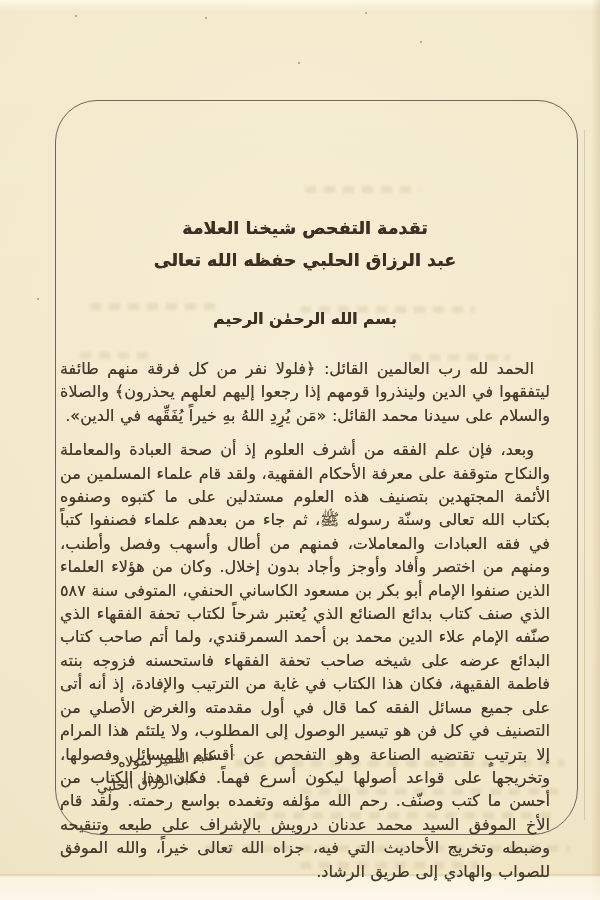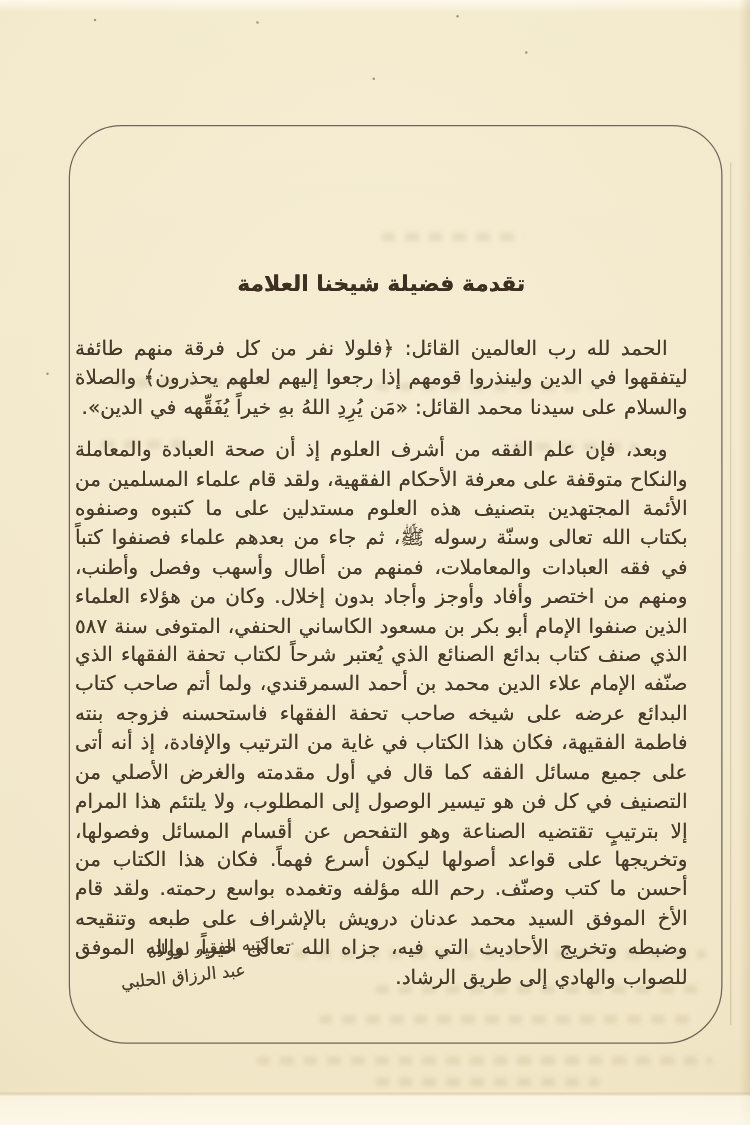--- a/index.html
+++ b/index.html
@@ -93,22 +93,24 @@
 <div class="speck" style="left:365px;top:12px;width:2px;height:2px;"></div>
 <div class="speck" style="left:420px;top:41px;width:2px;height:2px;"></div>
 <div class="speck" style="left:298px;top:62px;width:2px;height:1.5px;"></div>
 <div class="speck" style="left:37px;top:298px;width:2px;height:2px;"></div>
 <div class="speck" style="left:233px;top:754px;width:2px;height:2px;"></div>
 
 <div class="frame"></div>
 <div class="frame-shadow-line"></div>
 
 <div class="content">
-  <div class="heading l1">تقدمة فضيلة شيخنا العلامة</div>
+  <div class="heading l1">تقدمة التفحص شيخنا العلامة</div>
+  <div class="heading l2">عبد الرزاق الحلبي حفظه الله تعالى</div>
 
+  <div class="basmala">بسم الله الرحمٰن الرحيم</div>
 
   <div class="bodytext">
     <p class="para">الحمد لله رب العالمين القائل: ﴿فلولا نفر من كل فرقة منهم طائفة ليتفقهوا في الدين ولينذروا قومهم إذا رجعوا إليهم لعلهم يحذرون﴾ والصلاة والسلام على سيدنا محمد القائل: «مَن يُرِدِ اللهُ بهِ خيراً يُفَقِّهه في الدين».</p>
     <p class="para">وبعد، فإن علم الفقه من أشرف العلوم إذ أن صحة العبادة والمعاملة والنكاح متوقفة على معرفة الأحكام الفقهية، ولقد قام علماء المسلمين من الأئمة المجتهدين بتصنيف هذه العلوم مستدلين على ما كتبوه وصنفوه بكتاب الله تعالى وسنّة رسوله ﷺ، ثم جاء من بعدهم علماء فصنفوا كتباً في فقه العبادات والمعاملات، فمنهم من أطال وأسهب وفصل وأطنب، ومنهم من اختصر وأفاد وأوجز وأجاد بدون إخلال. وكان من هؤلاء العلماء الذين صنفوا الإمام أبو بكر بن مسعود الكاساني الحنفي، المتوفى سنة ٥٨٧ الذي صنف كتاب بدائع الصنائع الذي يُعتبر شرحاً لكتاب تحفة الفقهاء الذي صنّفه الإمام علاء الدين محمد بن أحمد السمرقندي، ولما أتم صاحب كتاب البدائع عرضه على شيخه صاحب تحفة الفقهاء فاستحسنه فزوجه بنته فاطمة الفقيهة، فكان هذا الكتاب في غاية من الترتيب والإفادة، إذ أنه أتى على جميع مسائل الفقه كما قال في أول مقدمته والغرض الأصلي من التصنيف في كل فن هو تيسير الوصول إلى المطلوب، ولا يلتئم هذا المرام إلا بترتيبٍ تقتضيه الصناعة وهو التفحص عن أقسام المسائل وفصولها، وتخريجها على قواعد أصولها ليكون أسرع فهماً. فكان هذا الكتاب من أحسن ما كتب وصنّف. رحم الله مؤلفه وتغمده بواسع رحمته. ولقد قام الأخ الموفق السيد محمد عدنان درويش بالإشراف على طبعه وتنقيحه وضبطه وتخريج الأحاديث التي فيه، جزاه الله تعالى خيراً، والله الموفق للصواب والهادي إلى طريق الرشاد.</p>
   </div>
 </div>
 
 <div class="signature">
   <div class="s1">كتبه الفقير لمولاه</div>
   <div class="s2">عبد الرزاق الحلبي</div>

